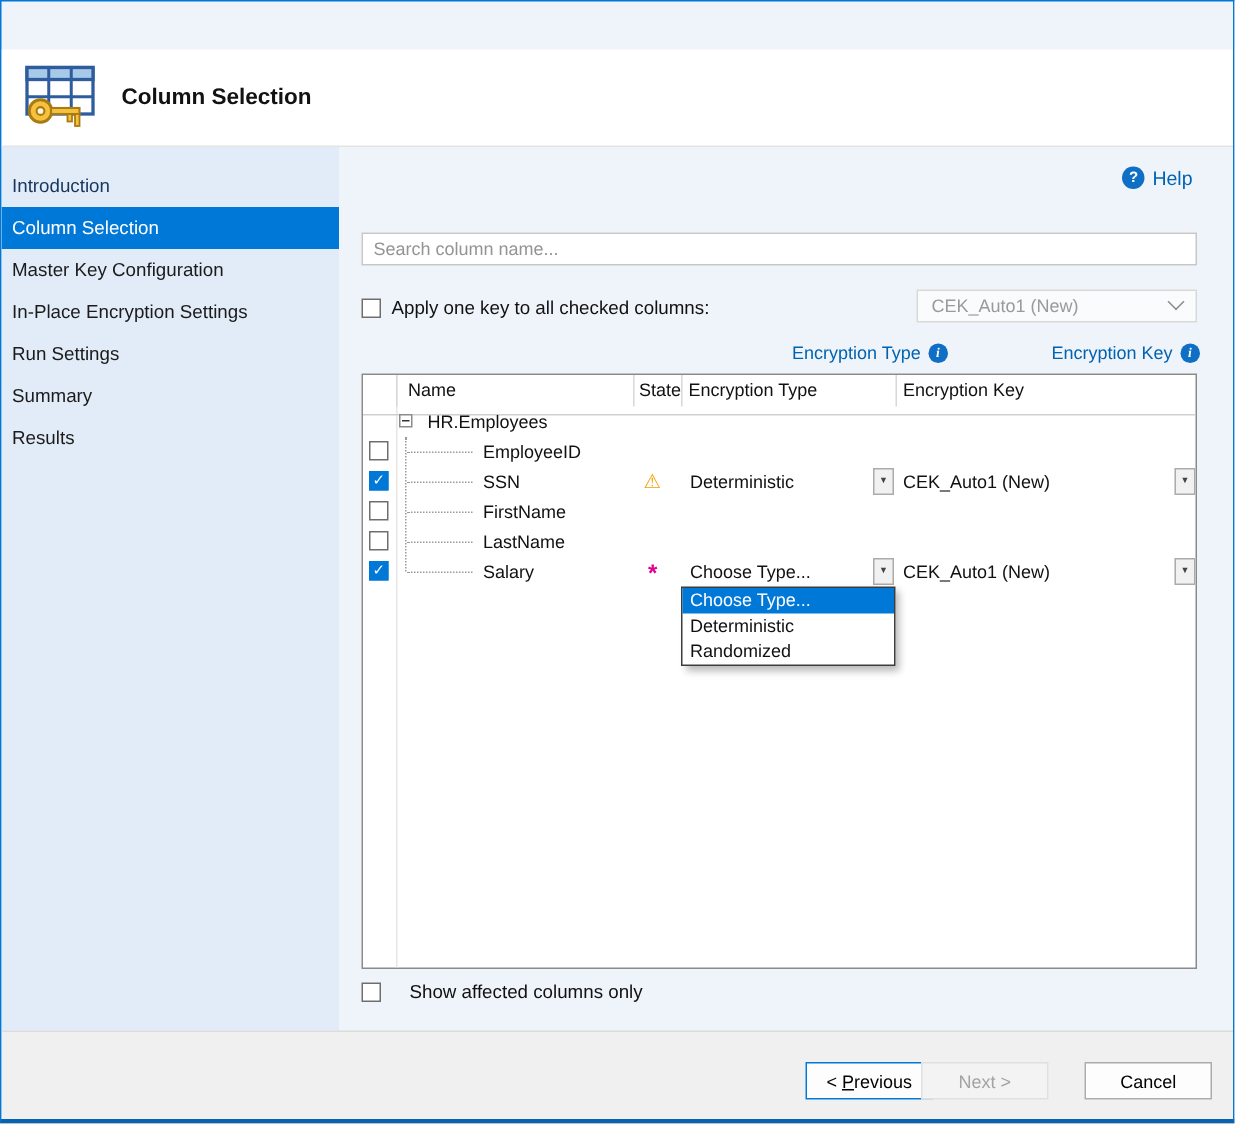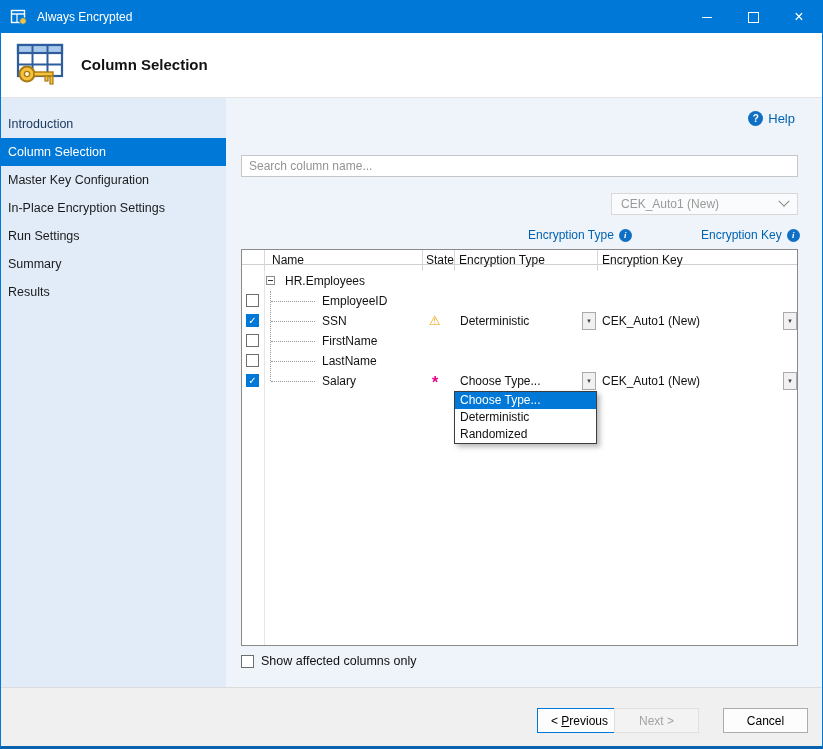--- a/index.html
+++ b/index.html
@@ -48,21 +48,21 @@
   .apply-combo{position:absolute;left:385px;top:95px;width:187px;height:22px;box-sizing:border-box;border:1px solid #D8D8D8;background:#FAFBFC;color:#9A9A9A;font-size:12px;display:flex;align-items:center;justify-content:space-between;padding:0 9px;}
   .chev{width:7px;height:7px;border-right:1.4px solid #8a8a8a;border-bottom:1.4px solid #8a8a8a;transform:rotate(45deg) translate(-2px,-2px);flex:0 0 auto;}
 
   .link-group{position:absolute;top:130px;display:flex;align-items:center;gap:5px;font-size:12px;color:#0063B1;cursor:pointer;}
   .lg-type{left:302px;} .lg-key{left:475px;}
   .info-icon{width:13px;height:13px;border-radius:50%;background:#0F6FC5;color:#fff;display:flex;align-items:center;justify-content:center;font-size:9px;font-style:italic;font-weight:bold;font-family:"Liberation Serif",serif;}
   .info-icon::after{content:"i";}
 
   
   .table{position:absolute;left:15px;top:151px;width:557px;height:397px;box-sizing:border-box;background:#fff;border:1px solid #8A8A8A;font-size:12px;color:#111;}
-  .thead{position:absolute;top:0;left:0;right:0;height:15px;border-bottom:1px solid #CFCFCF;box-sizing:border-box;}
+  .thead{position:absolute;top:0;left:0;right:0;height:27px;border-bottom:1px solid #CFCFCF;box-sizing:border-box;}
   .th{position:absolute;top:0;line-height:20px;white-space:nowrap;}
   .th-name{left:30px;} .th-state{left:184px;} .th-type{left:217px;} .th-key{left:360px;}
   .vsep{position:absolute;top:0;width:1px;height:21px;background:#D8D8D8;}
   .vlong{position:absolute;left:22px;top:0;bottom:0;width:1px;background:#E6E6E6;}
 
   .trow{position:absolute;left:0;right:0;height:20px;line-height:20px;}
   .row-cb{position:absolute;left:4px;top:3px;}
   .expander{position:absolute;left:24px;top:5px;width:9px;height:9px;box-sizing:border-box;border:1px solid #8B8B8B;background:#fff;}
   .expander::after{content:"";position:absolute;left:1px;top:3px;width:5px;height:1px;background:#333;}
   .grp-label{position:absolute;left:43px;white-space:nowrap;}
@@ -78,55 +78,35 @@
   .cell-type{position:absolute;left:218px;width:118px;white-space:nowrap;overflow:hidden;}
   .cell-key{position:absolute;left:360px;width:176px;white-space:nowrap;overflow:hidden;}
   .dd-btn{position:absolute;top:1px;width:14px;height:18px;box-sizing:border-box;border:1px solid #ABABAB;background:#F1F1F1;display:flex;align-items:center;justify-content:center;color:#444;}
   .dd-btn::after{content:"\25BC";font-size:6px;}
   .dd-type{left:340px;} .dd-key{left:541px;}
 
   .ddlist{position:absolute;left:212px;top:141px;width:143px;box-sizing:border-box;background:#fff;border:1px solid #3C3C3C;box-shadow:3px 3px 5px rgba(0,0,0,0.28);z-index:5;}
   .dd-item{height:17px;line-height:17px;padding-left:5px;font-size:12px;color:#111;white-space:nowrap;}
   .dd-item.sel{background:#0078D7;color:#fff;}
 
-  .show-row{position:absolute;left:15px;top:556px;display:flex;align-items:center;gap:7px;font-size:12.5px;color:#111;}
+  .show-row{position:absolute;left:15px;top:556px;display:flex;align-items:center;gap:19px;font-size:12.5px;color:#111;}
 
   
   .footer{position:absolute;left:0;right:0;bottom:0;height:59px;background:#F0F0F0;border-top:1px solid #DCDCDC;box-sizing:border-box;}
   .btn{position:absolute;top:20px;width:85px;height:25px;box-sizing:border-box;display:flex;align-items:center;justify-content:center;font-size:12px;font-family:inherit;cursor:pointer;white-space:pre;}
   .btn-prev{left:536px;background:#FDFDFD;border:1px solid #0078D7;color:#000;}
   .btn-next{left:613px;background:#F3F3F3;border:1px solid #E0E0E0;color:#A3A3A3;}
   .btn-cancel{left:722px;background:#FDFDFD;border:1px solid #ACACAC;color:#000;}
   .accel{text-decoration:underline;}
 </style>
 </head>
 <body>
 
 <div class="window">
 
-  <div class="titlebar">
-    <svg class="app-icon" viewBox="0 0 18 18">
-      <rect x="1.5" y="2.5" width="13" height="12" fill="none" stroke="#ffffff" stroke-width="1.4"></rect>
-      <line x1="1.5" y1="6" x2="14.5" y2="6" stroke="#ffffff" stroke-width="1.4"></line>
-      <line x1="7" y1="6" x2="7" y2="14.5" stroke="#ffffff" stroke-width="1.2"></line>
-      <circle cx="13" cy="13" r="3.4" fill="#F6C23E" stroke="#0078D7" stroke-width="1"></circle>
-    </svg>
-    <span class="titlebar-title">Always Encrypted</span>
-    <div class="win-btns">
-      <div class="win-btn">
-          <span class="min-glyph"></span>
-        </div>
-      <div class="win-btn">
-          <span class="max-glyph"></span>
-        </div>
-      <div class="win-btn">
-          <span class="close-glyph"></span>
-        </div>
-    </div>
-  </div>
 
   <div class="header">
     <svg class="header-icon" width="52" height="48" viewBox="0 0 52 48">
       <rect x="4" y="3" width="44" height="31" fill="#ffffff" stroke="#2E5D9E" stroke-width="2.2"></rect>
       <rect x="4" y="3" width="44" height="8" fill="#A9C9E9" stroke="#2E5D9E" stroke-width="2.2"></rect>
       <line x1="18.5" y1="3" x2="18.5" y2="34" stroke="#2E5D9E" stroke-width="2"></line>
       <line x1="33.5" y1="3" x2="33.5" y2="34" stroke="#2E5D9E" stroke-width="2"></line>
       <line x1="4" y1="22.5" x2="48" y2="22.5" stroke="#2E5D9E" stroke-width="2"></line>
       <circle cx="13" cy="32" r="7.5" fill="#F6C23E" stroke="#A97B12" stroke-width="2"></circle>
       <circle cx="13" cy="32" r="2.6" fill="#FFF7DF" stroke="#A97B12" stroke-width="1.4"></circle>
@@ -149,20 +129,24 @@
 
   <div class="content">
 
     <div class="help">
       <span class="help-icon"></span>
       <span>Help</span>
     </div>
 
     <input class="search" type="text" placeholder="Search column name..." style="">
 
+    <div class="apply-row">
+      <span class="cb cb-un"></span>
+      <span>Apply one key to all checked columns:</span>
+    </div>
     <div class="apply-combo">
       <span>CEK_Auto1 (New)</span>
       <span class="chev"></span>
     </div>
 
     <div class="link-group lg-type">
       <span>Encryption Type</span>
       <span class="info-icon"></span>
     </div>
     <div class="link-group lg-key">

